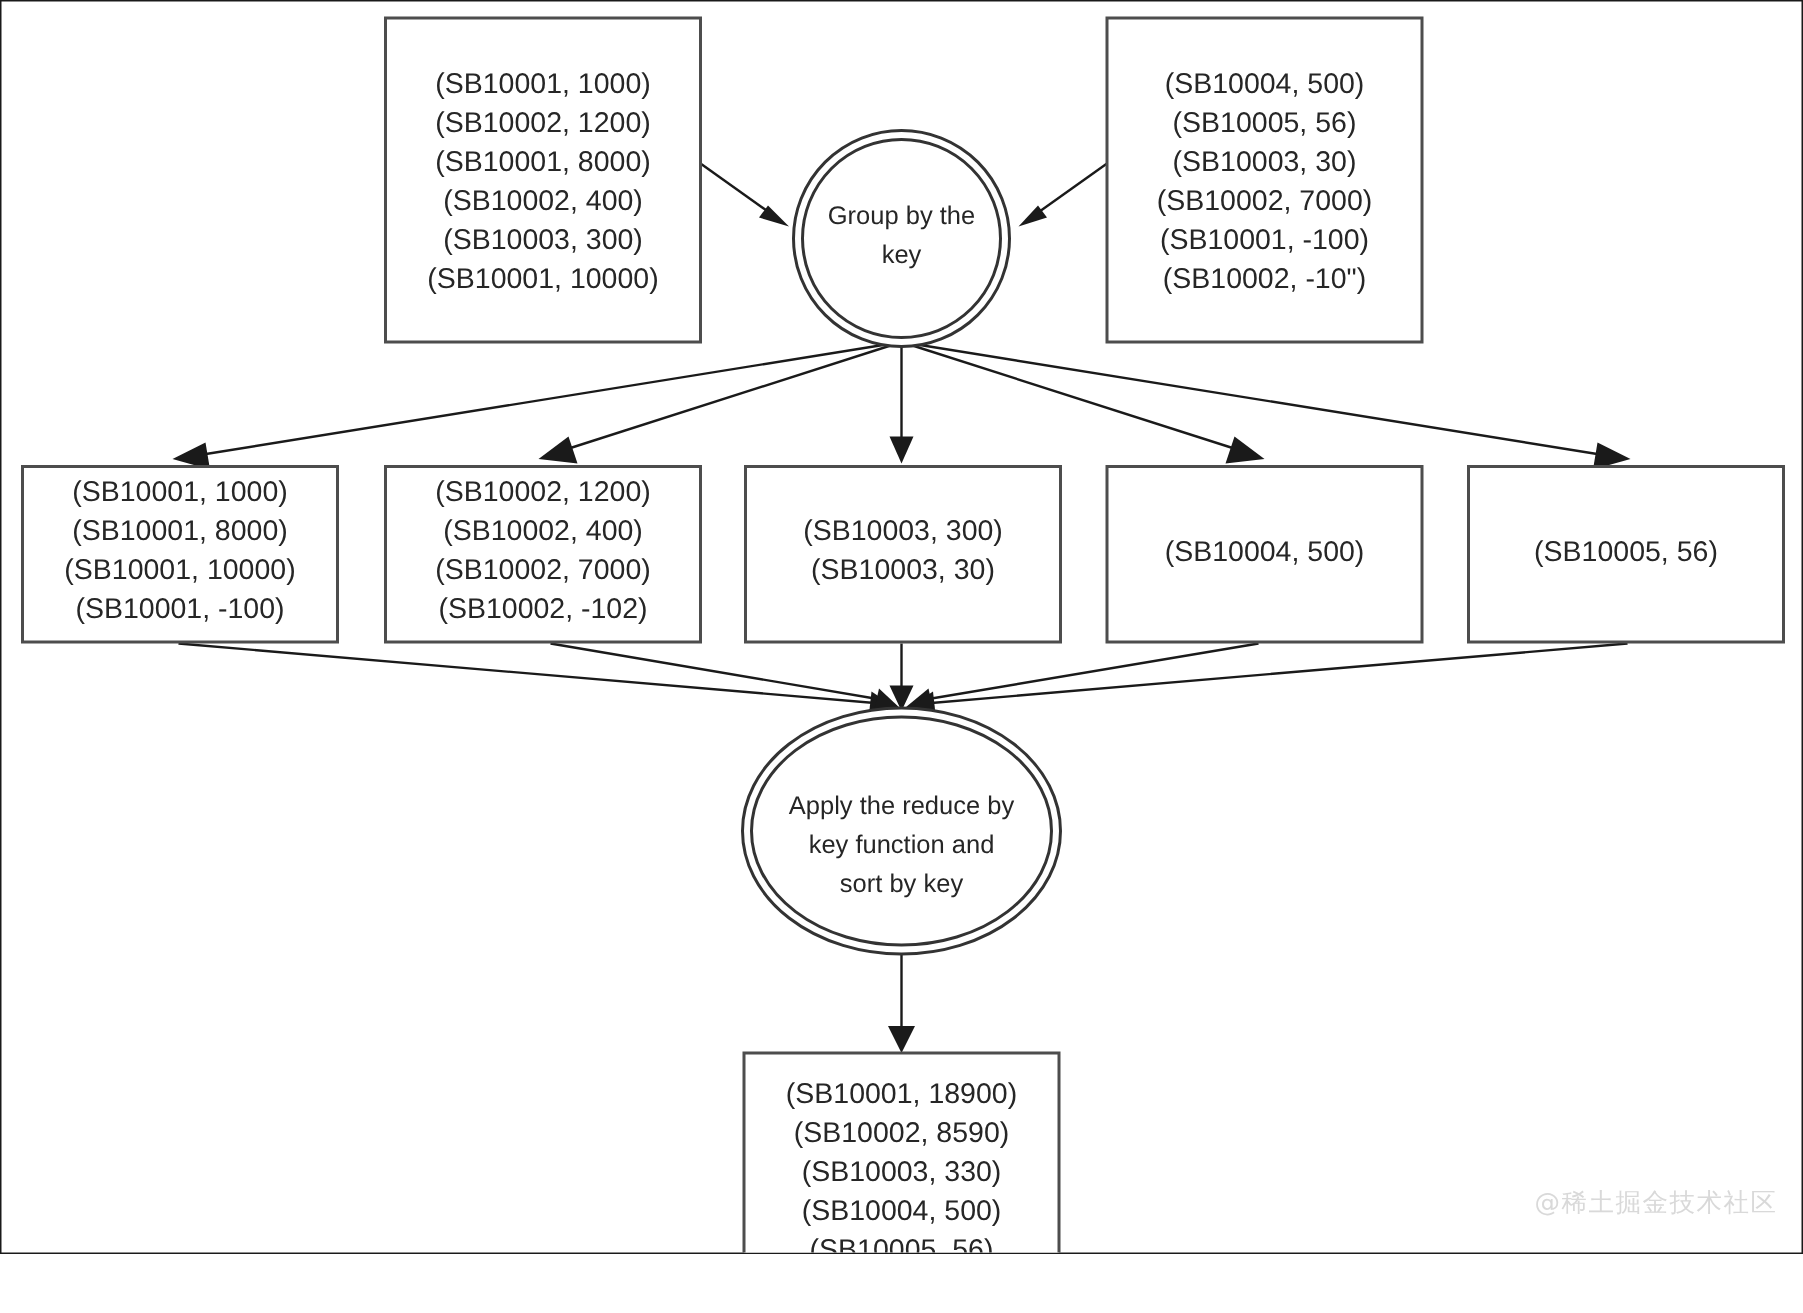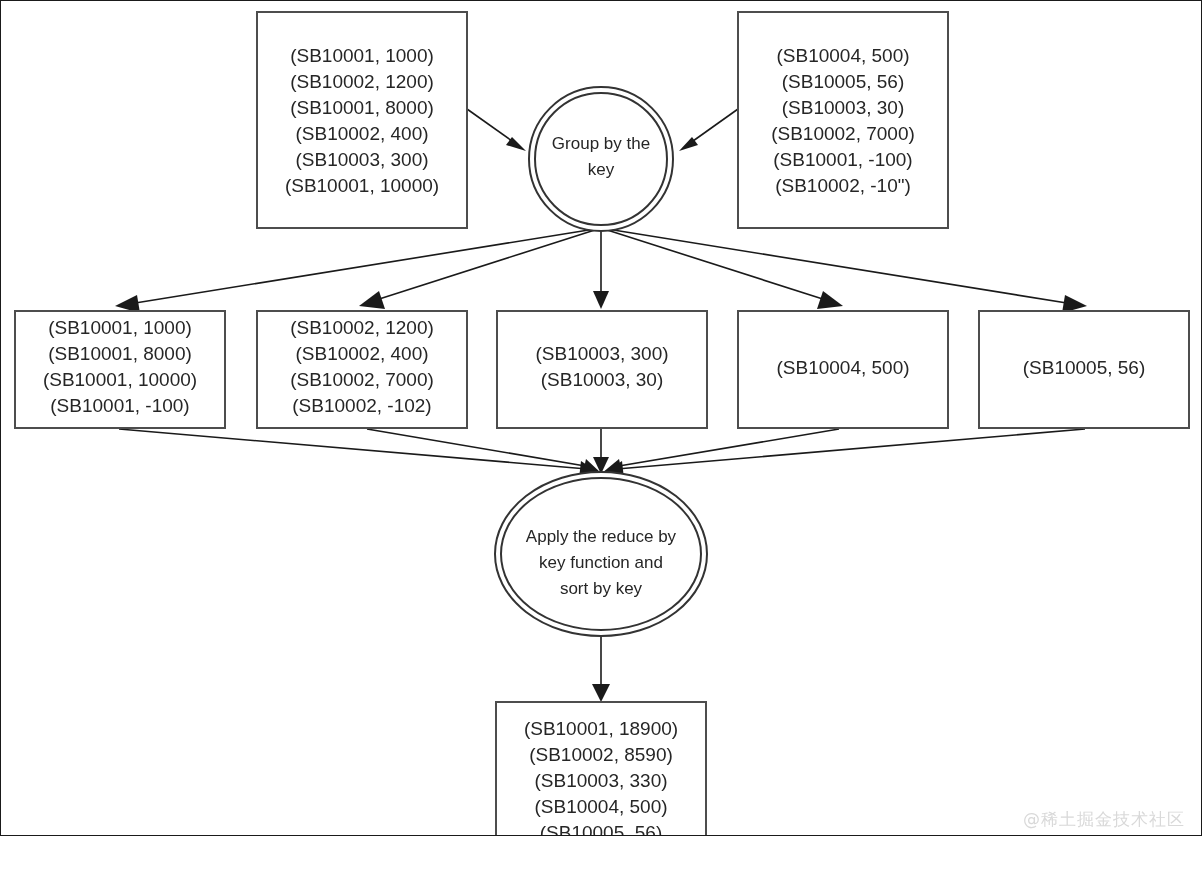--- a/index.html
+++ b/index.html
@@ -60,21 +60,21 @@
   .ellipse-text {
     font-family: "Liberation Sans", sans-serif;
     font-size: 17px;
     fill: #262626;
     text-anchor: middle;
     dominant-baseline: middle;
   }
   .watermark {
     position: absolute;
     right: 16px;
-    bottom: 4px;
+    bottom: 22px;
     font-family: "DejaVu Sans", sans-serif;
     font-size: 17px;
     color: #d9d9d9;
     letter-spacing: 1px;
     user-select: none;
     white-space: nowrap;
   }
 </style>
 </head>
 <body>

